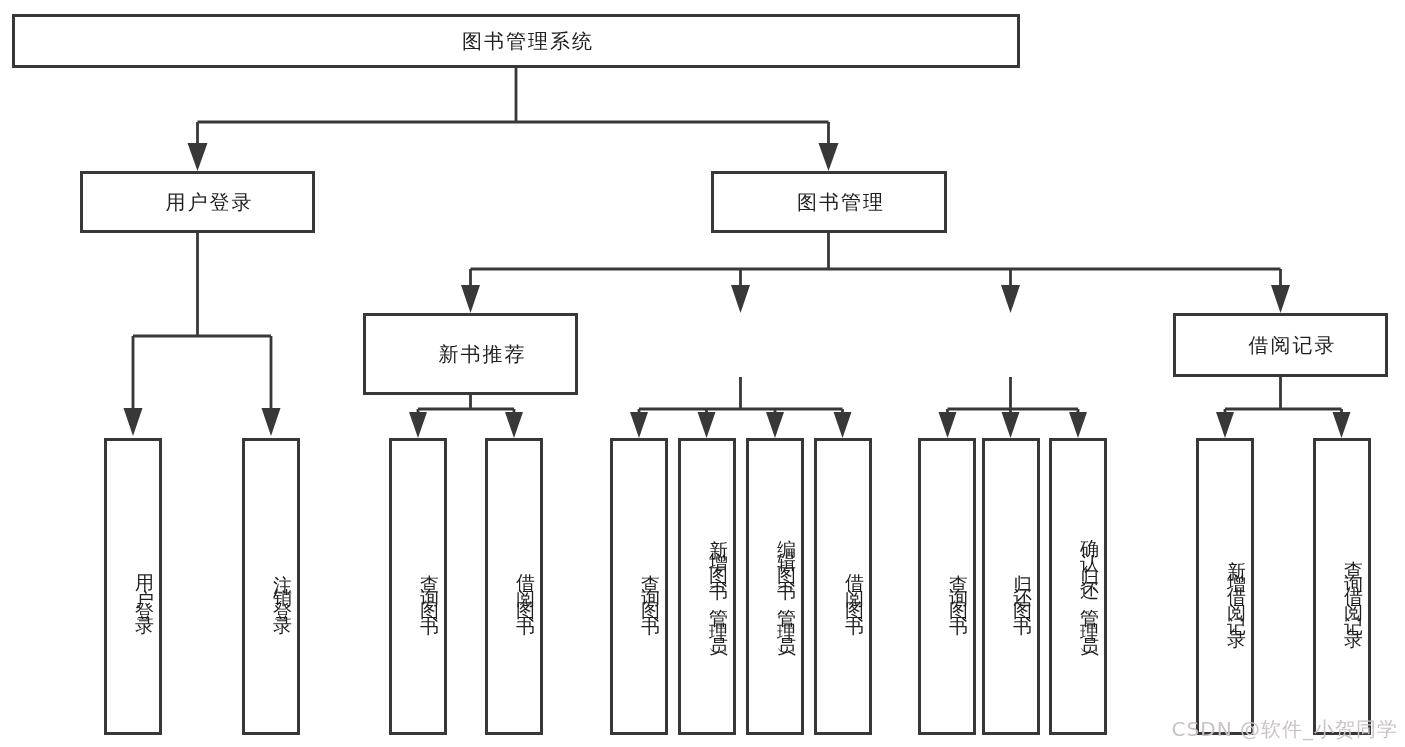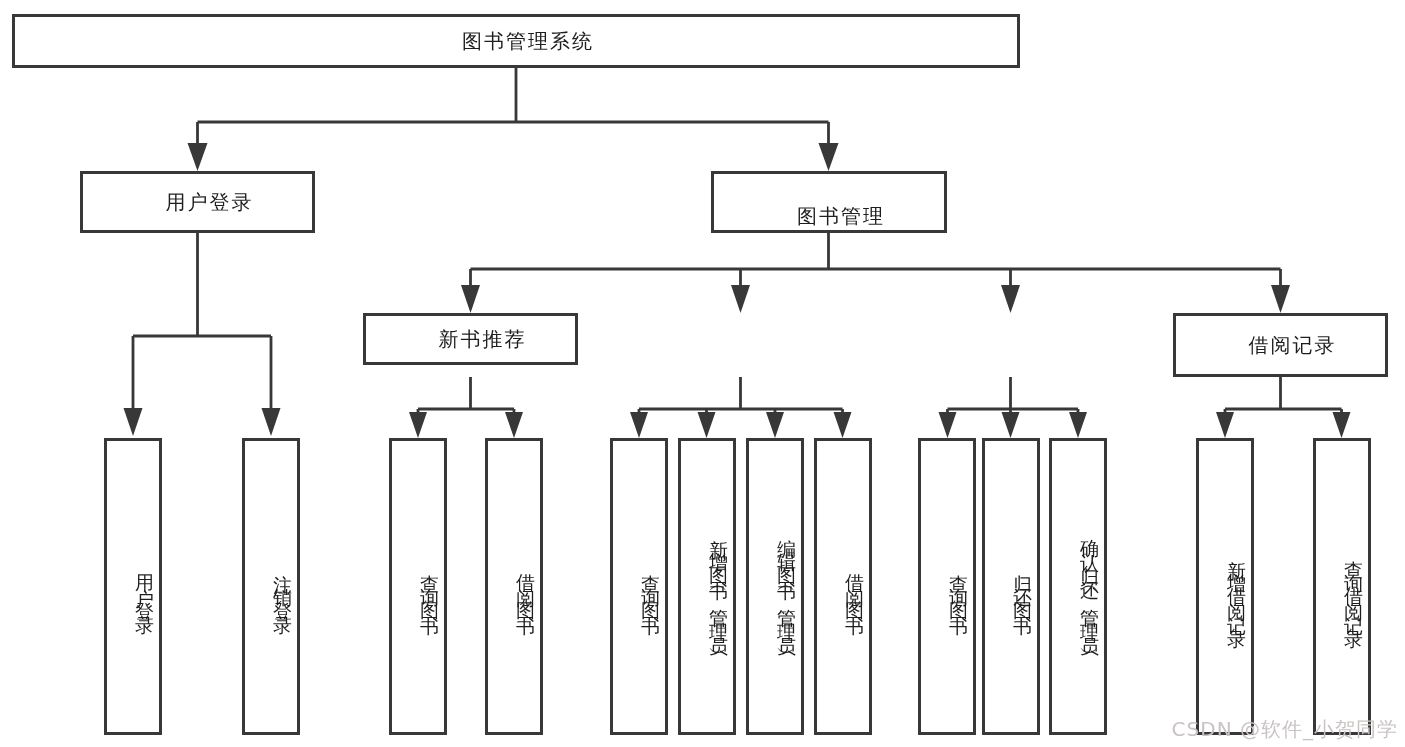--- a/index.html
+++ b/index.html
@@ -115,25 +115,25 @@
     </g>
   </svg>
 
   <div class="box h" style="left:12px; top:14px; width:1008px; height:54px;">
     <span class="lbl">图书管理系统</span>
   </div>
 
   <div class="box h" style="left:80px; top:171px; width:235px; height:62px;">
     <span class="lbl">用户登录</span>
   </div>
-  <div class="box h" style="left:711px; top:171px; width:236px; height:62px;align-items:flex-end;">
+  <div class="box h" style="left:711px; top:171px; width:236px; height:62px;">
     <span class="lbl">图书管理</span>
   </div>
 
-  <div class="box h" style="left:363px; top:313px; width:215px; height:52px;">
+  <div class="box h" style="left:363px; top:313px; width:215px; height:82px;">
     <span class="lbl">新书推荐</span>
   </div>
   <div class="box h" style="left:1173px; top:313px; width:215px; height:64px;">
     <span class="lbl">借阅记录</span>
   </div>
 
   <div class="box v" style="left:104px; top:438px; width:58px; height:297px;">
     <span class="lbl">用户登录</span>
   </div>
   <div class="box v" style="left:242px; top:438px; width:58px; height:297px;">

